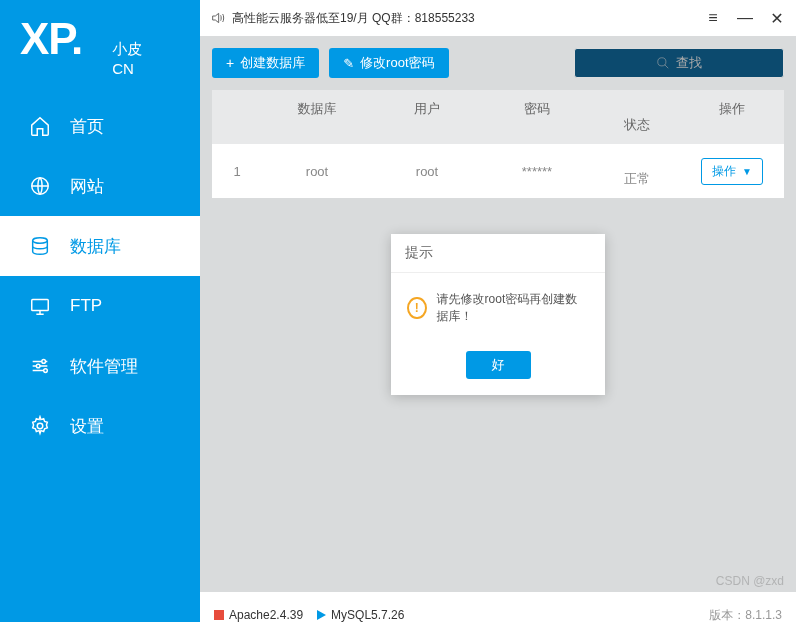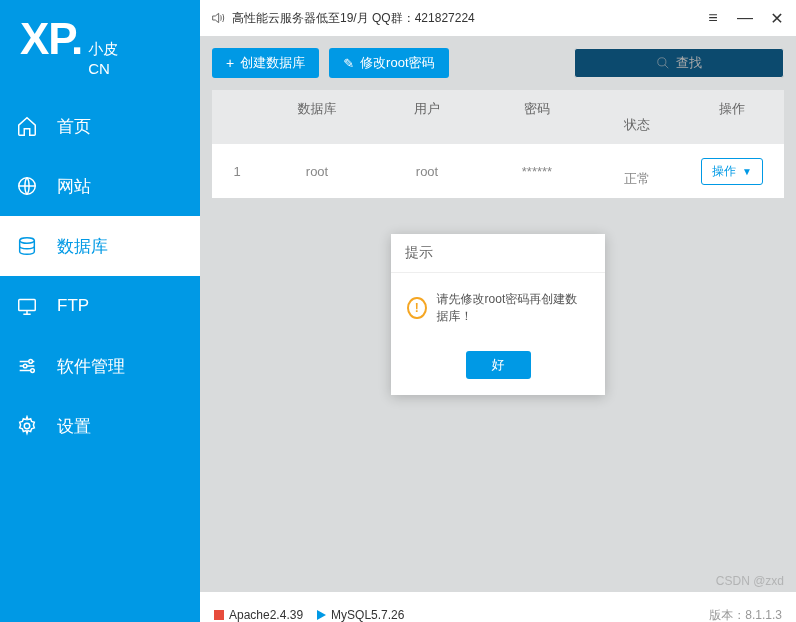--- a/index.html
+++ b/index.html
@@ -1,22 +1,22 @@
 <!DOCTYPE html>
 <html><head>
   <meta charset="utf-8">
   <style>
     * { margin: 0; padding: 0; box-sizing: border-box; font-family: "Microsoft YaHei", Arial, sans-serif; }
     body { width: 796px; height: 622px; background: #fff; position: relative; overflow: hidden; }
     
     .sidebar { position: absolute; left: 0; top: 0; width: 200px; height: 100%; background: #0099e5; color: #fff; }
-    .logo { padding: 14px 20px 18px; display: flex; align-items: baseline; }
+    .logo { padding: 14px 20px 18px; display: flex; align-items: baseline; gap: 24px; }
     .logo-xp { font-size: 44px; font-weight: bold; letter-spacing: -1px; }
     .logo-sub { margin-left: 6px; font-size: 15px; line-height: 1.3; }
-    .nav-item { display: flex; align-items: center; padding: 18px 15px; cursor: pointer; font-size: 17px; }
+    .nav-item { display: flex; align-items: center; padding: 18px 28px; cursor: pointer; font-size: 17px; }
     .nav-item .icon { width: 24px; height: 24px; margin-right: 18px; display: flex; align-items: center; justify-content: center; }
     .nav-item.active { background: #fff; color: #0099e5; }
     .nav-item svg { stroke: #fff; fill: none; stroke-width: 1.6; }
     .nav-item.active svg { stroke: #0099e5; }
     
     .titlebar { position: absolute; left: 200px; top: 0; right: 0; height: 36px; display: flex; align-items: center; padding: 0 10px; background: #fff; }
     .titlebar .announce { display: flex; align-items: center; font-size: 12px; color: #333; }
     .titlebar .announce svg { margin-right: 6px; stroke: #666; fill: none; }
     .win-controls { margin-left: auto; display: flex; gap: 14px; }
     .win-controls span { cursor: pointer; color: #333; font-size: 16px; width: 18px; text-align: center; }
@@ -124,21 +124,21 @@
       </span>
     <span>设置</span>
   </div>
 </div>
 
 <div class="titlebar">
   <div class="announce">
     <svg width="16" height="16" viewBox="0 0 24 24">
         <path d="M4 9h4l5-4v14l-5-4H4zM16 8c1 1 1 7 0 8M19 6c2 2 2 10 0 12" stroke-width="1.5"></path>
       </svg>
-    <span>高性能云服务器低至19/月   QQ群：421827224</span>
+    <span>高性能云服务器低至19/月   QQ群：818555233</span>
   </div>
   <div class="win-controls">
     <span>≡</span>
     <span>—</span>
     <span>✕</span>
   </div>
 </div>
 
 <div class="content">
   <div class="toolbar">

